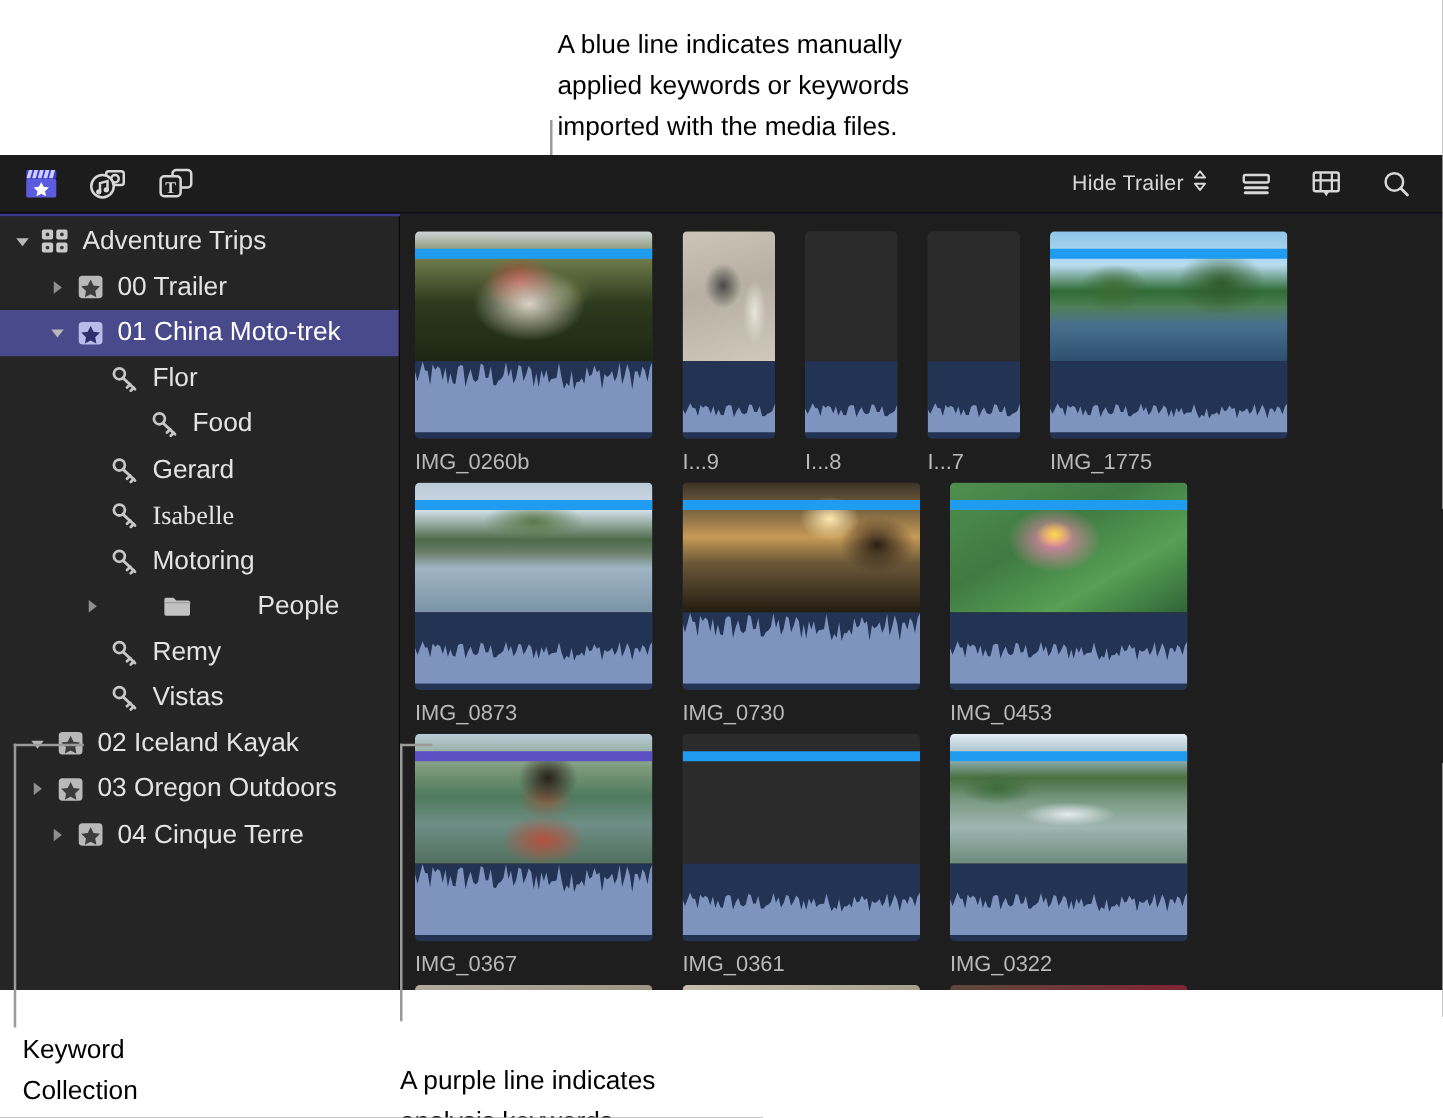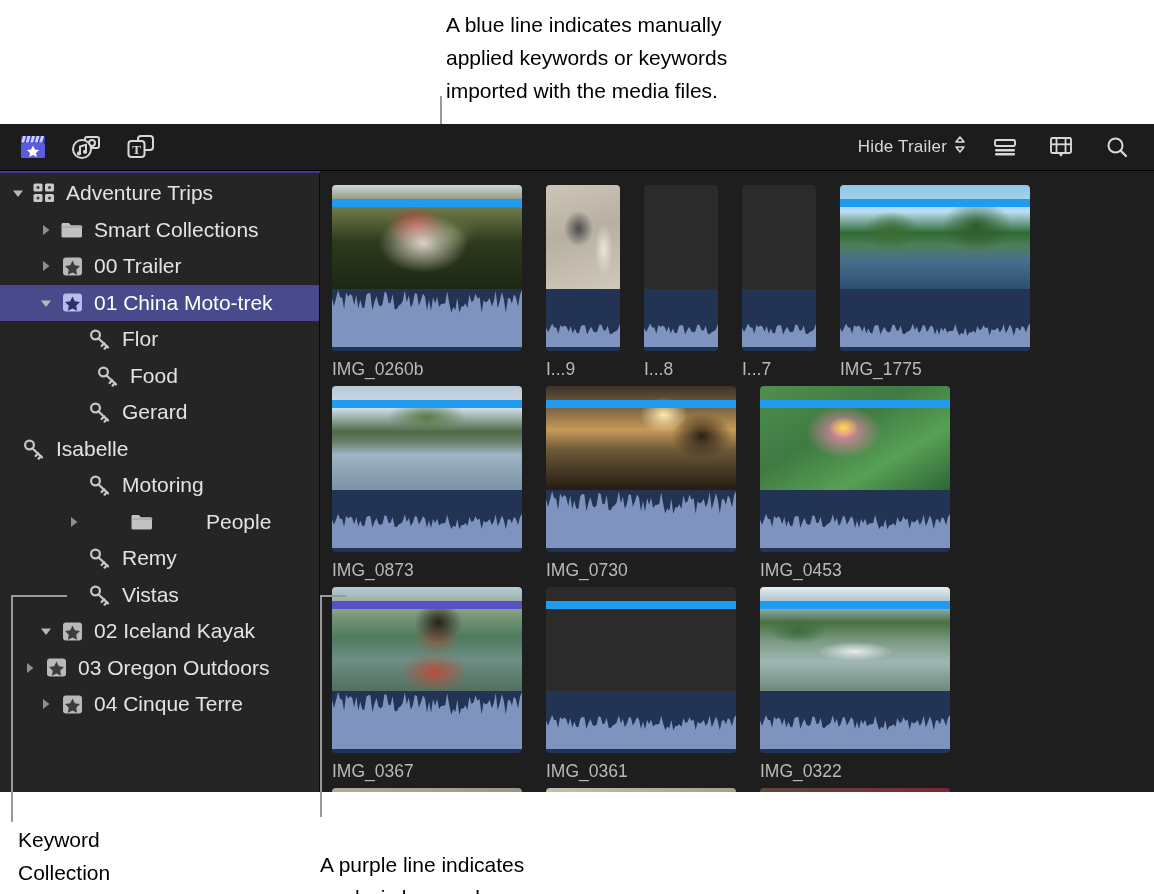--- a/index.html
+++ b/index.html
@@ -13,21 +13,21 @@
 
   
   .callout-text {
     position: absolute;
     color: #000000;
     font-size: 21px;
     line-height: 33px;
     font-family: "Liberation Sans", sans-serif;
     white-space: pre-line;
   }
-  #callout-top { left: 446px; top: 8px; width: 440px; }
+  #callout-top { left: 446px; top: 19px; width: 440px; }
   #callout-keyword-collection { left: 18px; top: 823px; width: 230px; }
   #callout-purple { left: 320px; top: 848px; width: 340px; }
 
   .leader { position: absolute; background: #9a9a9a; }
 
   
   #app-window {
     position: absolute;
     left: 0; top: 124px;
     width: 1154px; height: 668px;
@@ -321,193 +321,179 @@
             </span>
             <span class="row-label">Adventure Trips</span>
           </div>
           <div class="row" style="padding-left: 38px;">
             <span class="disc">
               <svg width="16" height="16" viewBox="0 0 16 16">
                 <polygon points="5,3 11.5,8 5,13" fill="#8f8f8f"></polygon>
               </svg>
             </span>
             <span class="row-icon">
+              <svg width="23" height="21" viewBox="0 0 23 21">
+                <rect x="2" y="1.5" width="19" height="18" rx="3" fill="#b9b9b9"></rect>
+                <polygon points="11.5,4.6 13.8,9.3 19,10 15.2,13.7 16.1,18.8 11.5,16.4 6.9,18.8 7.8,13.7 4,10 9.2,9.3" fill="#3c3c3c"></polygon>
+              </svg>
+            </span>
+            <span class="row-label">00 Trailer</span>
+          </div>
+          <div class="row selected" style="padding-left: 38px;">
+            <span class="disc">
+              <svg width="16" height="16" viewBox="0 0 16 16">
+                <polygon points="3,5.5 13,5.5 8,12" fill="#b8b8b8"></polygon>
+              </svg>
+            </span>
+            <span class="row-icon">
+              <svg width="23" height="21" viewBox="0 0 23 21">
+                <rect x="2" y="1.5" width="19" height="18" rx="3" fill="#b9bbe8"></rect>
+                <polygon points="11.5,4.6 13.8,9.3 19,10 15.2,13.7 16.1,18.8 11.5,16.4 6.9,18.8 7.8,13.7 4,10 9.2,9.3" fill="#2f2f6e"></polygon>
+              </svg>
+            </span>
+            <span class="row-label">01 China Moto-trek</span>
+          </div>
+          <div class="row" style="padding-left: 66px;">
+            <span class="disc"></span>
+            <span class="row-icon">
+              <svg width="24" height="22" viewBox="0 0 24 22">
+                <circle cx="7.5" cy="7" r="4.4" fill="none" stroke="#c7c7c7" stroke-width="2.2"></circle>
+                <path d="M10.3 10.3 L20 19.4" stroke="#c7c7c7" stroke-width="2.2" stroke-linecap="round"></path>
+                <path d="M16.2 15.4 L13.6 18" stroke="#c7c7c7" stroke-width="2.2" stroke-linecap="round"></path>
+                <path d="M19 18.2 L16.6 20.6" stroke="#c7c7c7" stroke-width="2.2" stroke-linecap="round"></path>
+              </svg>
+            </span>
+            <span class="row-label">Flor</span>
+          </div>
+          <div class="row" style="padding-left: 98px;">
+            <span class="disc"></span>
+            <span class="row-icon">
+              <svg width="24" height="22" viewBox="0 0 24 22">
+                <circle cx="7.5" cy="7" r="4.4" fill="none" stroke="#c7c7c7" stroke-width="2.2"></circle>
+                <path d="M10.3 10.3 L20 19.4" stroke="#c7c7c7" stroke-width="2.2" stroke-linecap="round"></path>
+                <path d="M16.2 15.4 L13.6 18" stroke="#c7c7c7" stroke-width="2.2" stroke-linecap="round"></path>
+                <path d="M19 18.2 L16.6 20.6" stroke="#c7c7c7" stroke-width="2.2" stroke-linecap="round"></path>
+              </svg>
+            </span>
+            <span class="row-label">Food</span>
+          </div>
+          <div class="row" style="padding-left: 66px;">
+            <span class="disc"></span>
+            <span class="row-icon">
+              <svg width="24" height="22" viewBox="0 0 24 22">
+                <circle cx="7.5" cy="7" r="4.4" fill="none" stroke="#c7c7c7" stroke-width="2.2"></circle>
+                <path d="M10.3 10.3 L20 19.4" stroke="#c7c7c7" stroke-width="2.2" stroke-linecap="round"></path>
+                <path d="M16.2 15.4 L13.6 18" stroke="#c7c7c7" stroke-width="2.2" stroke-linecap="round"></path>
+                <path d="M19 18.2 L16.6 20.6" stroke="#c7c7c7" stroke-width="2.2" stroke-linecap="round"></path>
+              </svg>
+            </span>
+            <span class="row-label">Gerard</span>
+          </div>
+          <div class="row" style="padding-left: 66px; font-family: Liberation Serif, serif;">
+            <span class="disc"></span>
+            <span class="row-icon">
+              <svg width="24" height="22" viewBox="0 0 24 22">
+                <circle cx="7.5" cy="7" r="4.4" fill="none" stroke="#c7c7c7" stroke-width="2.2"></circle>
+                <path d="M10.3 10.3 L20 19.4" stroke="#c7c7c7" stroke-width="2.2" stroke-linecap="round"></path>
+                <path d="M16.2 15.4 L13.6 18" stroke="#c7c7c7" stroke-width="2.2" stroke-linecap="round"></path>
+                <path d="M19 18.2 L16.6 20.6" stroke="#c7c7c7" stroke-width="2.2" stroke-linecap="round"></path>
+              </svg>
+            </span>
+            <span class="row-label">Isabelle</span>
+          </div>
+          <div class="row" style="padding-left: 66px;">
+            <span class="disc"></span>
+            <span class="row-icon">
+              <svg width="24" height="22" viewBox="0 0 24 22">
+                <circle cx="7.5" cy="7" r="4.4" fill="none" stroke="#c7c7c7" stroke-width="2.2"></circle>
+                <path d="M10.3 10.3 L20 19.4" stroke="#c7c7c7" stroke-width="2.2" stroke-linecap="round"></path>
+                <path d="M16.2 15.4 L13.6 18" stroke="#c7c7c7" stroke-width="2.2" stroke-linecap="round"></path>
+                <path d="M19 18.2 L16.6 20.6" stroke="#c7c7c7" stroke-width="2.2" stroke-linecap="round"></path>
+              </svg>
+            </span>
+            <span class="row-label">Motoring</span>
+          </div>
+          <div class="row" style="padding-left: 66px; gap: 42px;">
+            <span class="disc">
+              <svg width="16" height="16" viewBox="0 0 16 16">
+                <polygon points="5,3 11.5,8 5,13" fill="#8f8f8f"></polygon>
+              </svg>
+            </span>
+            <span class="row-icon">
               <svg width="24" height="20" viewBox="0 0 24 20">
                 <path d="M1.5 4.5 a1.4 1.4 0 0 1 1.4-1.4 h6 l2 2.2 h9.7 a1.4 1.4 0 0 1 1.4 1.4 v9.4 a1.4 1.4 0 0 1 -1.4 1.4 H2.9 A1.4 1.4 0 0 1 1.5 16 Z" fill="#c2c2c2"></path>
                 <rect x="1.5" y="6.6" width="21" height="1" fill="#9e9e9e"></rect>
               </svg>
             </span>
-            <span class="row-label">Smart Collections</span>
+            <span class="row-label">People</span>
+          </div>
+          <div class="row" style="padding-left: 66px;">
+            <span class="disc"></span>
+            <span class="row-icon">
+              <svg width="24" height="22" viewBox="0 0 24 22">
+                <circle cx="7.5" cy="7" r="4.4" fill="none" stroke="#c7c7c7" stroke-width="2.2"></circle>
+                <path d="M10.3 10.3 L20 19.4" stroke="#c7c7c7" stroke-width="2.2" stroke-linecap="round"></path>
+                <path d="M16.2 15.4 L13.6 18" stroke="#c7c7c7" stroke-width="2.2" stroke-linecap="round"></path>
+                <path d="M19 18.2 L16.6 20.6" stroke="#c7c7c7" stroke-width="2.2" stroke-linecap="round"></path>
+              </svg>
+            </span>
+            <span class="row-label">Remy</span>
+          </div>
+          <div class="row" style="padding-left: 66px;">
+            <span class="disc"></span>
+            <span class="row-icon">
+              <svg width="24" height="22" viewBox="0 0 24 22">
+                <circle cx="7.5" cy="7" r="4.4" fill="none" stroke="#c7c7c7" stroke-width="2.2"></circle>
+                <path d="M10.3 10.3 L20 19.4" stroke="#c7c7c7" stroke-width="2.2" stroke-linecap="round"></path>
+                <path d="M16.2 15.4 L13.6 18" stroke="#c7c7c7" stroke-width="2.2" stroke-linecap="round"></path>
+                <path d="M19 18.2 L16.6 20.6" stroke="#c7c7c7" stroke-width="2.2" stroke-linecap="round"></path>
+              </svg>
+            </span>
+            <span class="row-label">Vistas</span>
+          </div>
+          <div class="row" style="padding-left: 22px;">
+            <span class="disc">
+              <svg width="16" height="16" viewBox="0 0 16 16">
+                <polygon points="3,5.5 13,5.5 8,12" fill="#b8b8b8"></polygon>
+              </svg>
+            </span>
+            <span class="row-icon">
+              <svg width="23" height="21" viewBox="0 0 23 21">
+                <rect x="2" y="1.5" width="19" height="18" rx="3" fill="#b9b9b9"></rect>
+                <polygon points="11.5,4.6 13.8,9.3 19,10 15.2,13.7 16.1,18.8 11.5,16.4 6.9,18.8 7.8,13.7 4,10 9.2,9.3" fill="#3c3c3c"></polygon>
+              </svg>
+            </span>
+            <span class="row-label">02 Iceland Kayak</span>
+          </div>
+          <div class="row" style="padding-left: 22px;">
+            <span class="disc">
+              <svg width="16" height="16" viewBox="0 0 16 16">
+                <polygon points="5,3 11.5,8 5,13" fill="#8f8f8f"></polygon>
+              </svg>
+            </span>
+            <span class="row-icon">
+              <svg width="23" height="21" viewBox="0 0 23 21">
+                <rect x="2" y="1.5" width="19" height="18" rx="3" fill="#b9b9b9"></rect>
+                <polygon points="11.5,4.6 13.8,9.3 19,10 15.2,13.7 16.1,18.8 11.5,16.4 6.9,18.8 7.8,13.7 4,10 9.2,9.3" fill="#3c3c3c"></polygon>
+              </svg>
+            </span>
+            <span class="row-label">03 Oregon Outdoors</span>
           </div>
           <div class="row" style="padding-left: 38px;">
             <span class="disc">
               <svg width="16" height="16" viewBox="0 0 16 16">
                 <polygon points="5,3 11.5,8 5,13" fill="#8f8f8f"></polygon>
               </svg>
             </span>
             <span class="row-icon">
               <svg width="23" height="21" viewBox="0 0 23 21">
                 <rect x="2" y="1.5" width="19" height="18" rx="3" fill="#b9b9b9"></rect>
                 <polygon points="11.5,4.6 13.8,9.3 19,10 15.2,13.7 16.1,18.8 11.5,16.4 6.9,18.8 7.8,13.7 4,10 9.2,9.3" fill="#3c3c3c"></polygon>
               </svg>
             </span>
-            <span class="row-label">00 Trailer</span>
-          </div>
-          <div class="row selected" style="padding-left: 38px;">
-            <span class="disc">
-              <svg width="16" height="16" viewBox="0 0 16 16">
-                <polygon points="3,5.5 13,5.5 8,12" fill="#b8b8b8"></polygon>
-              </svg>
-            </span>
-            <span class="row-icon">
-              <svg width="23" height="21" viewBox="0 0 23 21">
-                <rect x="2" y="1.5" width="19" height="18" rx="3" fill="#b9bbe8"></rect>
-                <polygon points="11.5,4.6 13.8,9.3 19,10 15.2,13.7 16.1,18.8 11.5,16.4 6.9,18.8 7.8,13.7 4,10 9.2,9.3" fill="#2f2f6e"></polygon>
-              </svg>
-            </span>
-            <span class="row-label">01 China Moto-trek</span>
-          </div>
-          <div class="row" style="padding-left: 66px;">
-            <span class="disc"></span>
-            <span class="row-icon">
-              <svg width="24" height="22" viewBox="0 0 24 22">
-                <circle cx="7.5" cy="7" r="4.4" fill="none" stroke="#c7c7c7" stroke-width="2.2"></circle>
-                <path d="M10.3 10.3 L20 19.4" stroke="#c7c7c7" stroke-width="2.2" stroke-linecap="round"></path>
-                <path d="M16.2 15.4 L13.6 18" stroke="#c7c7c7" stroke-width="2.2" stroke-linecap="round"></path>
-                <path d="M19 18.2 L16.6 20.6" stroke="#c7c7c7" stroke-width="2.2" stroke-linecap="round"></path>
-              </svg>
-            </span>
-            <span class="row-label">Flor</span>
-          </div>
-          <div class="row" style="padding-left: 74px;">
-            <span class="disc"></span>
-            <span class="row-icon">
-              <svg width="24" height="22" viewBox="0 0 24 22">
-                <circle cx="7.5" cy="7" r="4.4" fill="none" stroke="#c7c7c7" stroke-width="2.2"></circle>
-                <path d="M10.3 10.3 L20 19.4" stroke="#c7c7c7" stroke-width="2.2" stroke-linecap="round"></path>
-                <path d="M16.2 15.4 L13.6 18" stroke="#c7c7c7" stroke-width="2.2" stroke-linecap="round"></path>
-                <path d="M19 18.2 L16.6 20.6" stroke="#c7c7c7" stroke-width="2.2" stroke-linecap="round"></path>
-              </svg>
-            </span>
-            <span class="row-label">Food</span>
-          </div>
-          <div class="row" style="padding-left: 66px;">
-            <span class="disc"></span>
-            <span class="row-icon">
-              <svg width="24" height="22" viewBox="0 0 24 22">
-                <circle cx="7.5" cy="7" r="4.4" fill="none" stroke="#c7c7c7" stroke-width="2.2"></circle>
-                <path d="M10.3 10.3 L20 19.4" stroke="#c7c7c7" stroke-width="2.2" stroke-linecap="round"></path>
-                <path d="M16.2 15.4 L13.6 18" stroke="#c7c7c7" stroke-width="2.2" stroke-linecap="round"></path>
-                <path d="M19 18.2 L16.6 20.6" stroke="#c7c7c7" stroke-width="2.2" stroke-linecap="round"></path>
-              </svg>
-            </span>
-            <span class="row-label">Gerard</span>
-          </div>
-          <div class="row" style="">
-            <span class="disc"></span>
-            <span class="row-icon">
-              <svg width="24" height="22" viewBox="0 0 24 22">
-                <circle cx="7.5" cy="7" r="4.4" fill="none" stroke="#c7c7c7" stroke-width="2.2"></circle>
-                <path d="M10.3 10.3 L20 19.4" stroke="#c7c7c7" stroke-width="2.2" stroke-linecap="round"></path>
-                <path d="M16.2 15.4 L13.6 18" stroke="#c7c7c7" stroke-width="2.2" stroke-linecap="round"></path>
-                <path d="M19 18.2 L16.6 20.6" stroke="#c7c7c7" stroke-width="2.2" stroke-linecap="round"></path>
-              </svg>
-            </span>
-            <span class="row-label">Isabelle</span>
-          </div>
-          <div class="row" style="padding-left: 66px;">
-            <span class="disc"></span>
-            <span class="row-icon">
-              <svg width="24" height="22" viewBox="0 0 24 22">
-                <circle cx="7.5" cy="7" r="4.4" fill="none" stroke="#c7c7c7" stroke-width="2.2"></circle>
-                <path d="M10.3 10.3 L20 19.4" stroke="#c7c7c7" stroke-width="2.2" stroke-linecap="round"></path>
-                <path d="M16.2 15.4 L13.6 18" stroke="#c7c7c7" stroke-width="2.2" stroke-linecap="round"></path>
-                <path d="M19 18.2 L16.6 20.6" stroke="#c7c7c7" stroke-width="2.2" stroke-linecap="round"></path>
-              </svg>
-            </span>
-            <span class="row-label">Motoring</span>
-          </div>
-          <div class="row" style="padding-left: 66px; gap: 42px;">
-            <span class="disc">
-              <svg width="16" height="16" viewBox="0 0 16 16">
-                <polygon points="5,3 11.5,8 5,13" fill="#8f8f8f"></polygon>
-              </svg>
-            </span>
-            <span class="row-icon">
-              <svg width="24" height="20" viewBox="0 0 24 20">
-                <path d="M1.5 4.5 a1.4 1.4 0 0 1 1.4-1.4 h6 l2 2.2 h9.7 a1.4 1.4 0 0 1 1.4 1.4 v9.4 a1.4 1.4 0 0 1 -1.4 1.4 H2.9 A1.4 1.4 0 0 1 1.5 16 Z" fill="#c2c2c2"></path>
-                <rect x="1.5" y="6.6" width="21" height="1" fill="#9e9e9e"></rect>
-              </svg>
-            </span>
-            <span class="row-label">People</span>
-          </div>
-          <div class="row" style="padding-left: 66px;">
-            <span class="disc"></span>
-            <span class="row-icon">
-              <svg width="24" height="22" viewBox="0 0 24 22">
-                <circle cx="7.5" cy="7" r="4.4" fill="none" stroke="#c7c7c7" stroke-width="2.2"></circle>
-                <path d="M10.3 10.3 L20 19.4" stroke="#c7c7c7" stroke-width="2.2" stroke-linecap="round"></path>
-                <path d="M16.2 15.4 L13.6 18" stroke="#c7c7c7" stroke-width="2.2" stroke-linecap="round"></path>
-                <path d="M19 18.2 L16.6 20.6" stroke="#c7c7c7" stroke-width="2.2" stroke-linecap="round"></path>
-              </svg>
-            </span>
-            <span class="row-label">Remy</span>
-          </div>
-          <div class="row" style="padding-left: 66px;">
-            <span class="disc"></span>
-            <span class="row-icon">
-              <svg width="24" height="22" viewBox="0 0 24 22">
-                <circle cx="7.5" cy="7" r="4.4" fill="none" stroke="#c7c7c7" stroke-width="2.2"></circle>
-                <path d="M10.3 10.3 L20 19.4" stroke="#c7c7c7" stroke-width="2.2" stroke-linecap="round"></path>
-                <path d="M16.2 15.4 L13.6 18" stroke="#c7c7c7" stroke-width="2.2" stroke-linecap="round"></path>
-                <path d="M19 18.2 L16.6 20.6" stroke="#c7c7c7" stroke-width="2.2" stroke-linecap="round"></path>
-              </svg>
-            </span>
-            <span class="row-label">Vistas</span>
-          </div>
-          <div class="row" style="padding-left: 38px;">
-            <span class="disc">
-              <svg width="16" height="16" viewBox="0 0 16 16">
-                <polygon points="3,5.5 13,5.5 8,12" fill="#b8b8b8"></polygon>
-              </svg>
-            </span>
-            <span class="row-icon">
-              <svg width="23" height="21" viewBox="0 0 23 21">
-                <rect x="2" y="1.5" width="19" height="18" rx="3" fill="#b9b9b9"></rect>
-                <polygon points="11.5,4.6 13.8,9.3 19,10 15.2,13.7 16.1,18.8 11.5,16.4 6.9,18.8 7.8,13.7 4,10 9.2,9.3" fill="#3c3c3c"></polygon>
-              </svg>
-            </span>
-            <span class="row-label">02 Iceland Kayak</span>
-          </div>
-          <div class="row" style="padding-left: 22px;">
-            <span class="disc">
-              <svg width="16" height="16" viewBox="0 0 16 16">
-                <polygon points="5,3 11.5,8 5,13" fill="#8f8f8f"></polygon>
-              </svg>
-            </span>
-            <span class="row-icon">
-              <svg width="23" height="21" viewBox="0 0 23 21">
-                <rect x="2" y="1.5" width="19" height="18" rx="3" fill="#b9b9b9"></rect>
-                <polygon points="11.5,4.6 13.8,9.3 19,10 15.2,13.7 16.1,18.8 11.5,16.4 6.9,18.8 7.8,13.7 4,10 9.2,9.3" fill="#3c3c3c"></polygon>
-              </svg>
-            </span>
-            <span class="row-label">03 Oregon Outdoors</span>
-          </div>
-          <div class="row" style="padding-left: 38px;">
-            <span class="disc">
-              <svg width="16" height="16" viewBox="0 0 16 16">
-                <polygon points="5,3 11.5,8 5,13" fill="#8f8f8f"></polygon>
-              </svg>
-            </span>
-            <span class="row-icon">
-              <svg width="23" height="21" viewBox="0 0 23 21">
-                <rect x="2" y="1.5" width="19" height="18" rx="3" fill="#b9b9b9"></rect>
-                <polygon points="11.5,4.6 13.8,9.3 19,10 15.2,13.7 16.1,18.8 11.5,16.4 6.9,18.8 7.8,13.7 4,10 9.2,9.3" fill="#3c3c3c"></polygon>
-              </svg>
-            </span>
             <span class="row-label">04 Cinque Terre</span>
           </div>
         </div>
       <div id="browser">
           <div class="grid-row">
             <div class="clip">
               <div class="thumb" style="width: 190px; height: 166px;">
                 <div class="video-area" style="height: 104px;">
                   <div class="scene sc-moto"></div>
                   <div class="kw-line" style="top: 14px; background: rgb(31, 156, 240);"></div>

